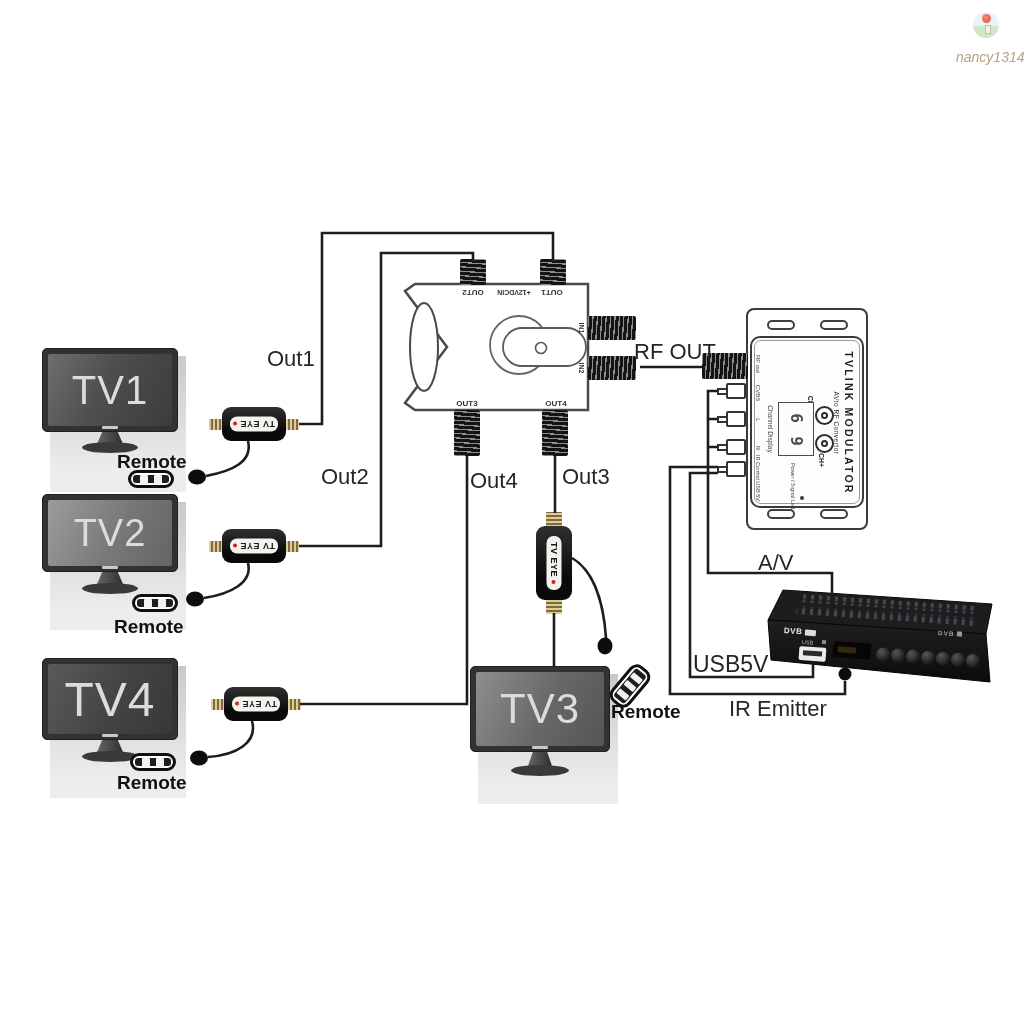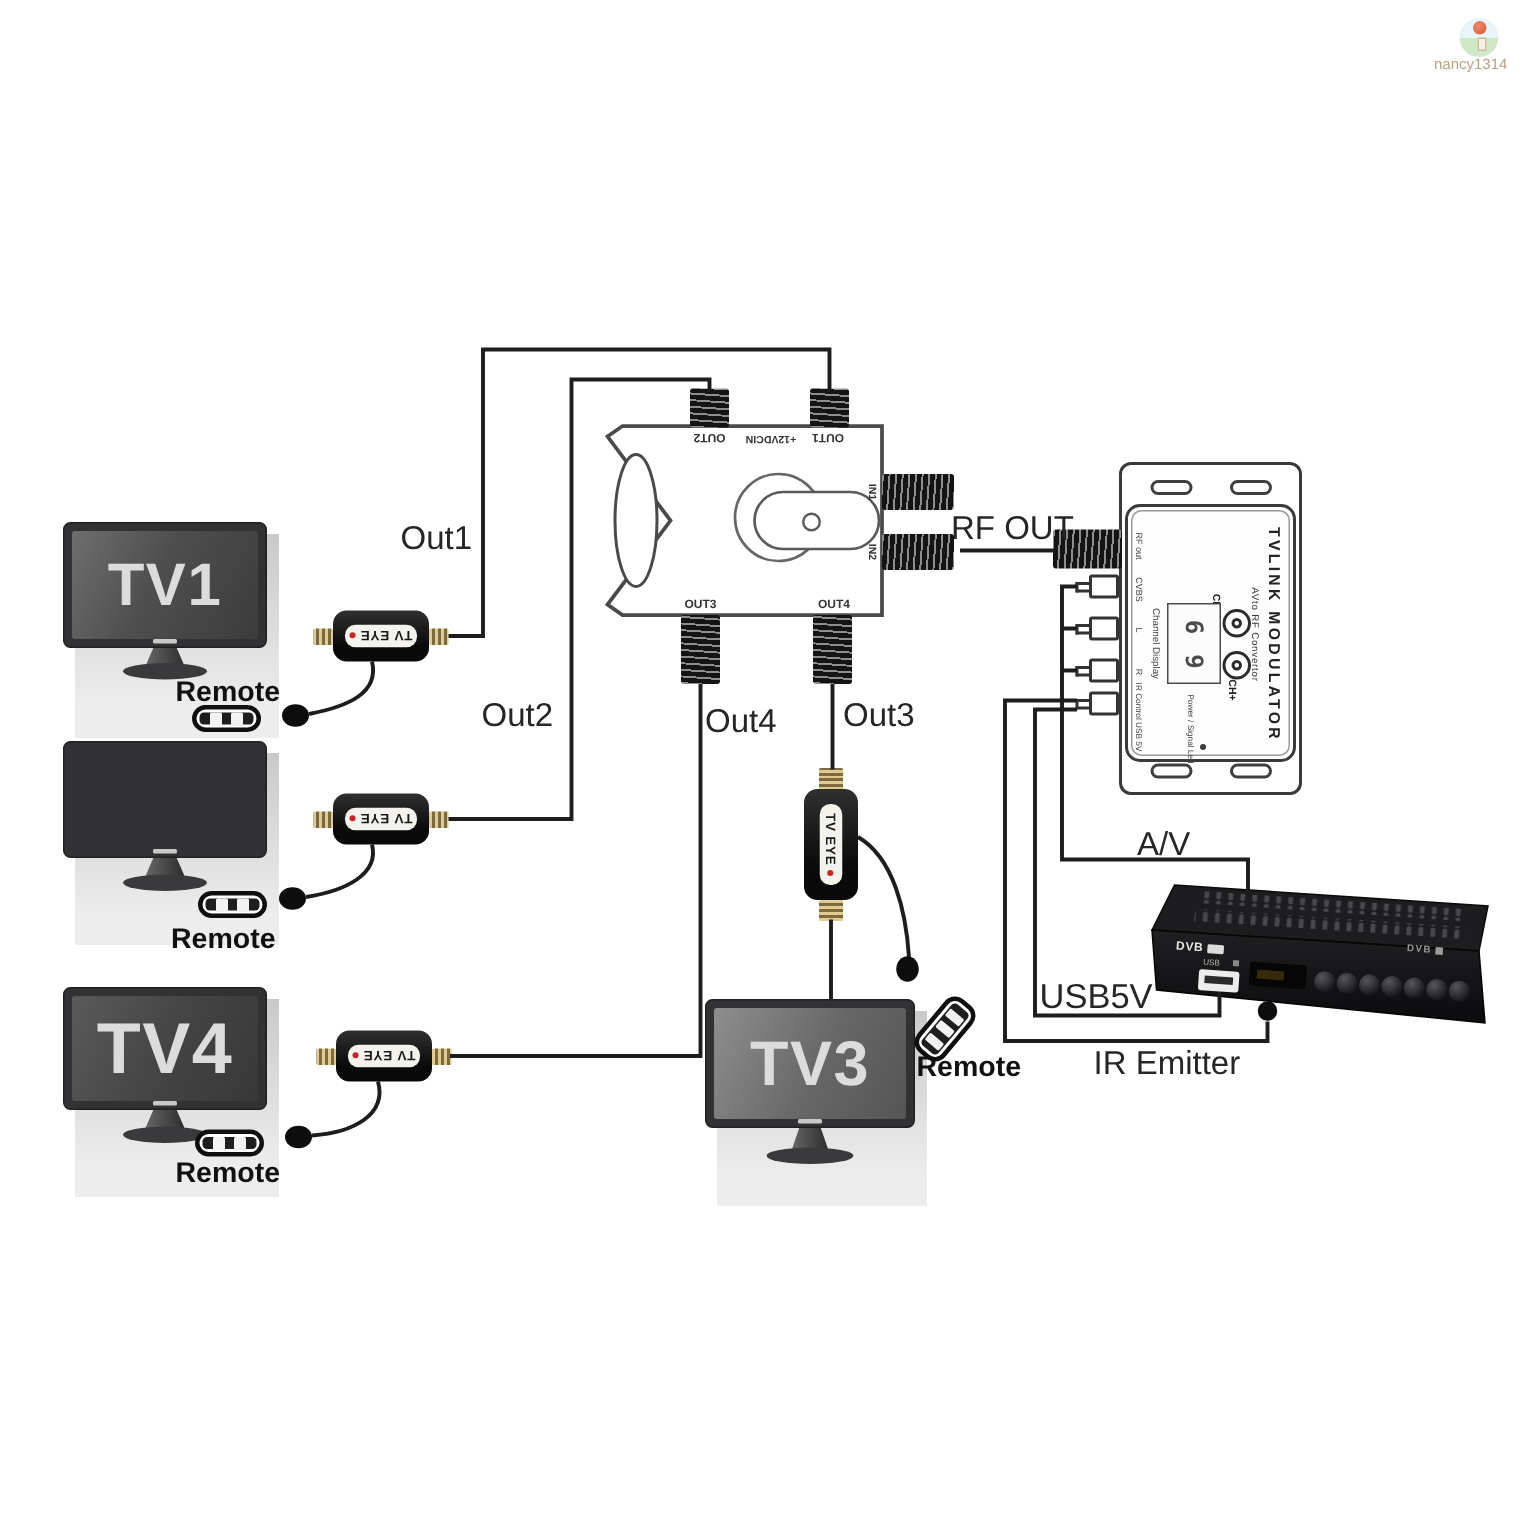--- a/index.html
+++ b/index.html
@@ -6,21 +6,21 @@
   #canvas{position:relative;width:1024px;height:1024px;background:#fff;overflow:hidden;
           font-family:"Liberation Sans",sans-serif;}
   .abs{position:absolute;}
   
   .lbl{position:absolute;font-size:22px;color:#262626;white-space:nowrap;z-index:7;}
   .remote-lbl{position:absolute;font-size:19px;font-weight:bold;color:#111;white-space:nowrap;z-index:7;}
   
   .tv{position:absolute;z-index:3;}
   .tv-card{position:absolute;background:linear-gradient(180deg,#c9c9c9,#ededed 85%);z-index:0;}
   .tv-bezel{position:absolute;background:#323234;border:1px solid #202022;border-radius:5px;
-            padding:5px;box-sizing:border-box;z-index:1;font-weight:bold;}
+            padding:5px;box-sizing:border-box;z-index:1;}
   .tv-screen{width:100%;height:100%;border-radius:2px;display:flex;align-items:center;
              justify-content:center;color:#dcdcdc;letter-spacing:1px;}
   .tv-led{position:absolute;bottom:2px;left:50%;transform:translateX(-50%);
           width:16px;height:3px;background:#c9c9c9;border-radius:1px;}
   .tv-neck{position:absolute;background:linear-gradient(90deg,#666,#2e2e2e);
            clip-path:polygon(20% 0,80% 0,100% 100%,0 100%);z-index:1;}
   .tv-base{position:absolute;background:#3a3a3c;border-radius:50%;z-index:1;}
   
   .remote{position:absolute;z-index:5;background:#fff;border:3px solid #0f0f0f;border-radius:9px;
           box-sizing:border-box;padding:2px;}
@@ -68,21 +68,21 @@
             box-sizing:border-box;z-index:4;}
   
   .stb-el{position:absolute;z-index:6;transform:rotate(4deg);transform-origin:left center;}
   .stb-btn{width:14px;height:14px;border-radius:50%;background:radial-gradient(circle at 35% 30%,#56565a,#17171a 75%);}
   
   .wm-logo{position:absolute;left:973px;top:12px;width:26px;height:26px;border-radius:50%;
            background:linear-gradient(180deg,#e9f3fa 0 52%,#cfe8c6 52% 100%);z-index:8;}
   .wm-balloon{position:absolute;left:9px;top:2px;width:9px;height:9px;border-radius:50%;
               background:radial-gradient(circle at 40% 35%,#f08a6a,#d9543a);}
   .wm-basket{position:absolute;left:12px;top:13px;width:4px;height:7px;background:#f5f0e2;border:1px solid #cabd9a;}
-  .wm-text{position:absolute;left:956px;top:38px;font-size:10px;color:#b9a184;z-index:8;}
+  .wm-text{position:absolute;left:956px;top:49px;font-size:14px;color:#b9a184;z-index:8;font-style:italic;}
 </style>
 </head>
 <body>
 
 <div id="canvas">
 
   <svg class="abs" style="left:0;top:0;z-index:6;pointer-events:none" width="1024" height="1024" viewBox="0 0 1024 1024">
     <g fill="none" stroke="#1d1d1d" stroke-width="2.6">
       <path d="M299 424 H322 V233 H553 V261"></path>
       <path d="M299 546 H381 V253 H473 V261"></path>
@@ -160,20 +160,23 @@
   <div class="remote" style="left:128px;top:470px;width:46px;height:18px;">
     <div class="remote-inner">
         <div class="remote-key"></div>
         <div class="remote-key"></div>
       </div>
   </div>
 
   <div class="tv" style="left:42px;top:494px;width:136px;height:78px;">
     <div class="tv-card" style="left:8px;top:8px;width:136px;height:128px;"></div>
     <div class="tv-bezel" style="left:0;top:0;width:136px;height:78px;">
+      <div class="tv-screen" style="background:linear-gradient(115deg,#9c9c9c,#787878 55%,#646464);font-size:38px;">
+        <span>TV2</span>
+      </div>
       <div class="tv-led"></div>
     </div>
     <div class="tv-neck" style="left:55px;top:78px;width:26px;height:12px;"></div>
     <div class="tv-base" style="left:40px;top:89px;width:56px;height:11px;"></div>
   </div>
   <div class="remote" style="left:132px;top:594px;width:46px;height:18px;">
     <div class="remote-inner">
         <div class="remote-key"></div>
         <div class="remote-key"></div>
       </div>

